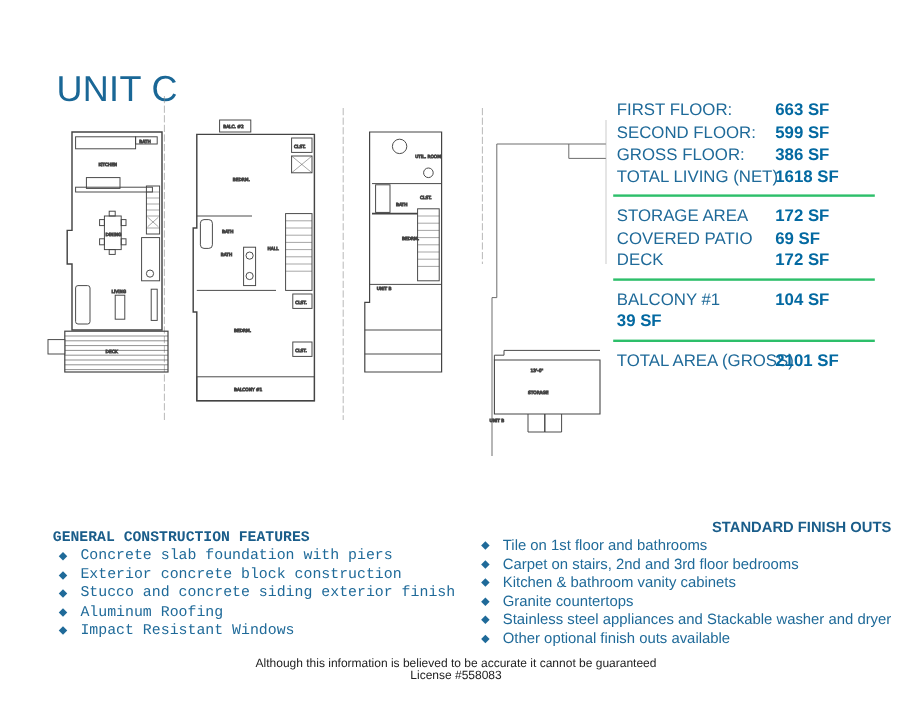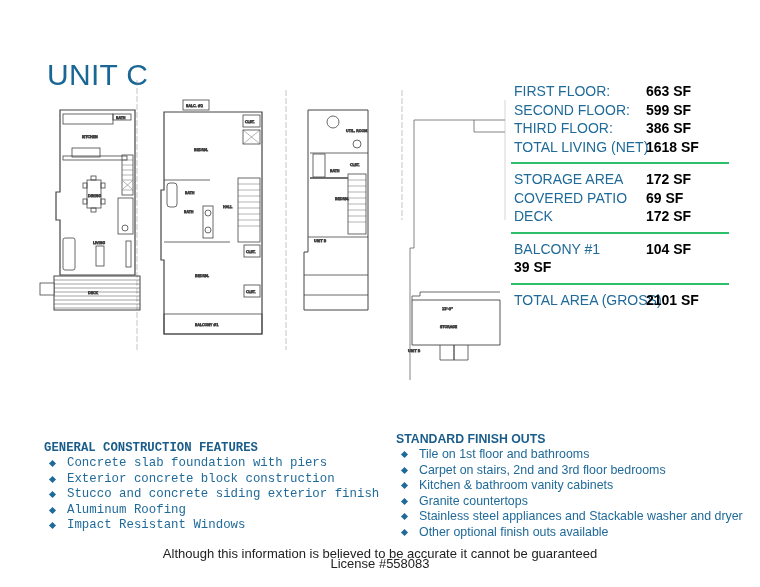--- a/index.html
+++ b/index.html
@@ -8,33 +8,33 @@
 
   .title { position: absolute; left: 47px; top: 30px; font-size: 30px; color: #1a6796; font-weight: normal; letter-spacing: 0.3px; margin-top: 28px; }
 
   .plans { position: absolute; left: 30px; top: 80px; width: 480px; height: 300px; }
   .plans svg { width: 100%; height: 100%; }
   .plans text { font-family: "DejaVu Sans", sans-serif; font-size: 3.6px; fill: #333; }
 
   .areas { position: absolute; left: 514px; top: 82px; width: 212px; }
   .area-row { display: flex; height: 18.5px; align-items: center; font-size: 14px; }
   .area-label { width: 132px; color: #1f6a99; white-space: nowrap; }
-  .area-value { font-weight: bold; color: #000000; white-space: nowrap; }
+  .area-value { font-weight: bold; color: #0369a1; white-space: nowrap; }
   .divider { height: 2px; background: #2dbf6a; margin: 6px -3px 6px -3px; }
 
   .section { position: absolute; }
   .section h3 { font-size: 12.3px; font-weight: bold; color: #1a5d8a; margin-bottom: 1px; white-space: nowrap; }
   .section ul { list-style: none; }
   .section li { font-size: 12.4px; color: #1f6a99; height: 15.5px; line-height: 15.5px; white-space: nowrap; display: flex; align-items: center; }
   .bullet { display: inline-block; width: 5px; height: 5px; background: #1f6a99; transform: rotate(45deg); margin-left: 6px; margin-right: 12px; flex: none; }
 
   .sec-general { left: 44px; top: 441px; font-family: Liberation Mono, monospace; }
-  .sec-finish { left: 396px; top: 432px; }
-
-  .footer { position: absolute; left: 0; top: 549px; width: 760px; text-align: center; font-size: 13px; color: #222; line-height: 10px; }
+  .sec-finish { left: 396px; top: 432px; text-align: right; }
+
+  .footer { position: absolute; left: 0; top: 549px; width: 760px; text-align: center; font-size: 10px; color: #222; line-height: 10px; }
 </style>
 </head>
 <body>
 
 <div class="title">UNIT C</div>
 
 <div class="plans">
   <svg viewBox="0 0 480 300" xmlns="http://www.w3.org/2000/svg" stroke="#444" fill="none" stroke-width="0.8">
 
     <g>
@@ -179,21 +179,21 @@
   <div>
     <div class="area-row">
       <span class="area-label">FIRST FLOOR:</span>
       <span class="area-value">663 SF</span>
     </div>
     <div class="area-row">
       <span class="area-label">SECOND FLOOR:</span>
       <span class="area-value">599 SF</span>
     </div>
     <div class="area-row">
-      <span class="area-label">THIRD FLOOR:</span>
+      <span class="area-label">GROSS FLOOR:</span>
       <span class="area-value">386 SF</span>
     </div>
     <div class="area-row">
       <span class="area-label">TOTAL LIVING (NET)</span>
       <span class="area-value">1618 SF</span>
     </div>
   </div>
   <div class="divider"></div>
   <div>
     <div class="area-row">

